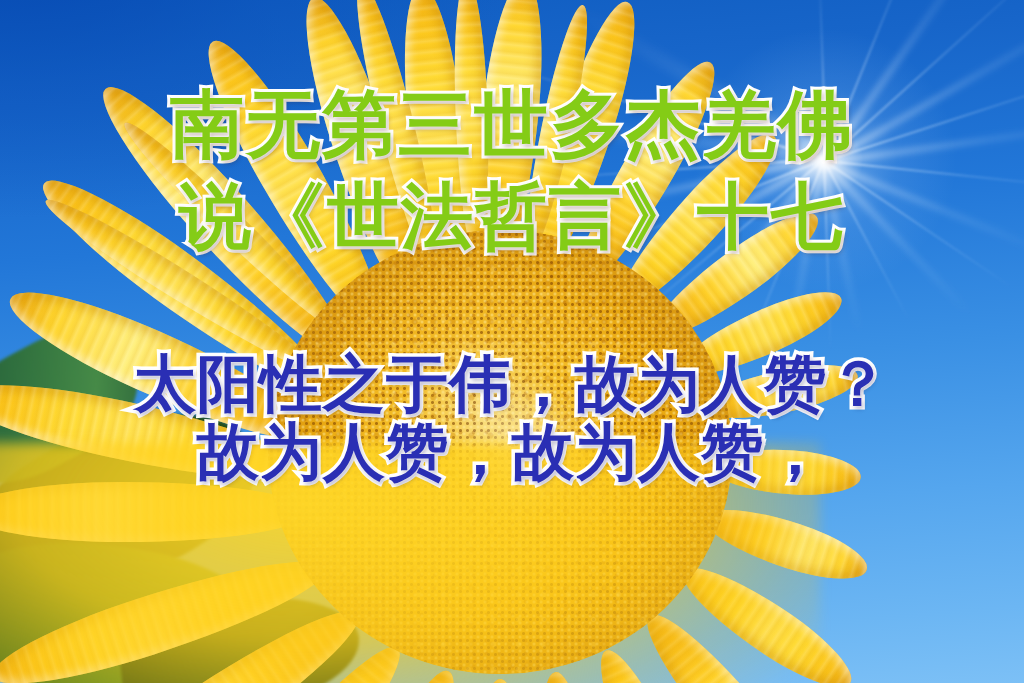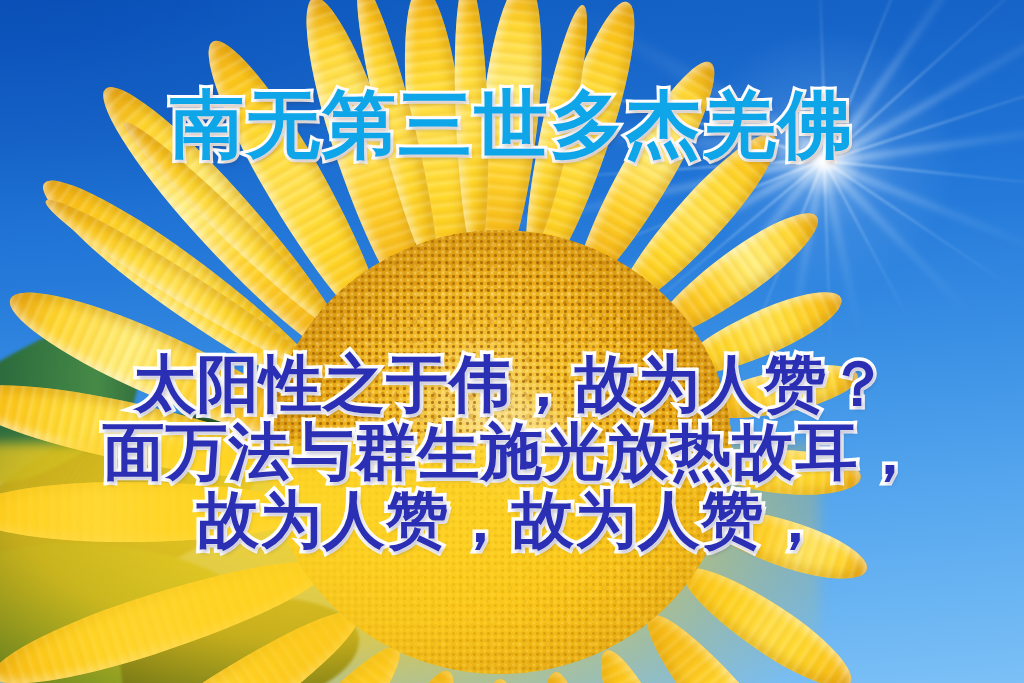--- a/index.html
+++ b/index.html
@@ -182,21 +182,21 @@
   .title-block{
     position:absolute;
     left:0;right:0;top:78px;
     text-align:center;
   }
   .title-line{
     font-size:74px;
     line-height:92px;
     font-weight:700;
     letter-spacing:2px;
-    color:#0ea5e9;
+    color:#84cc16;
     white-space:nowrap;
     -webkit-text-stroke:6px #ffffff;
     paint-order:stroke fill;
     text-shadow:
        0 0 3px rgba(255,255,255,.95),
        2px 3px 5px rgba(70,20,10,.30);
   }
   .title-line.l2{font-size:72px;}
 
   .body-block{
@@ -303,22 +303,22 @@
       <div class="disc-ring"></div>
     </div>
   </div>
 
   <div class="lower-wash"></div>
 
   <div class="text-layer">
 
     <div class="title-block">
       <div class="title-line l1">南无第三世多杰羌佛</div>
+      <div class="title-line l2">说《世法哲言》十七</div>
     </div>
 
     <div class="body-block">
       <div class="body-line">太阳性之于伟，故为人赞？</div>
-      <div class="body-line">面万法与群生施光放热故耳，</div>
       <div class="body-line">故为人赞，故为人赞，</div>
     </div>
 
   </div>
 </div>
 
 </body></html>

